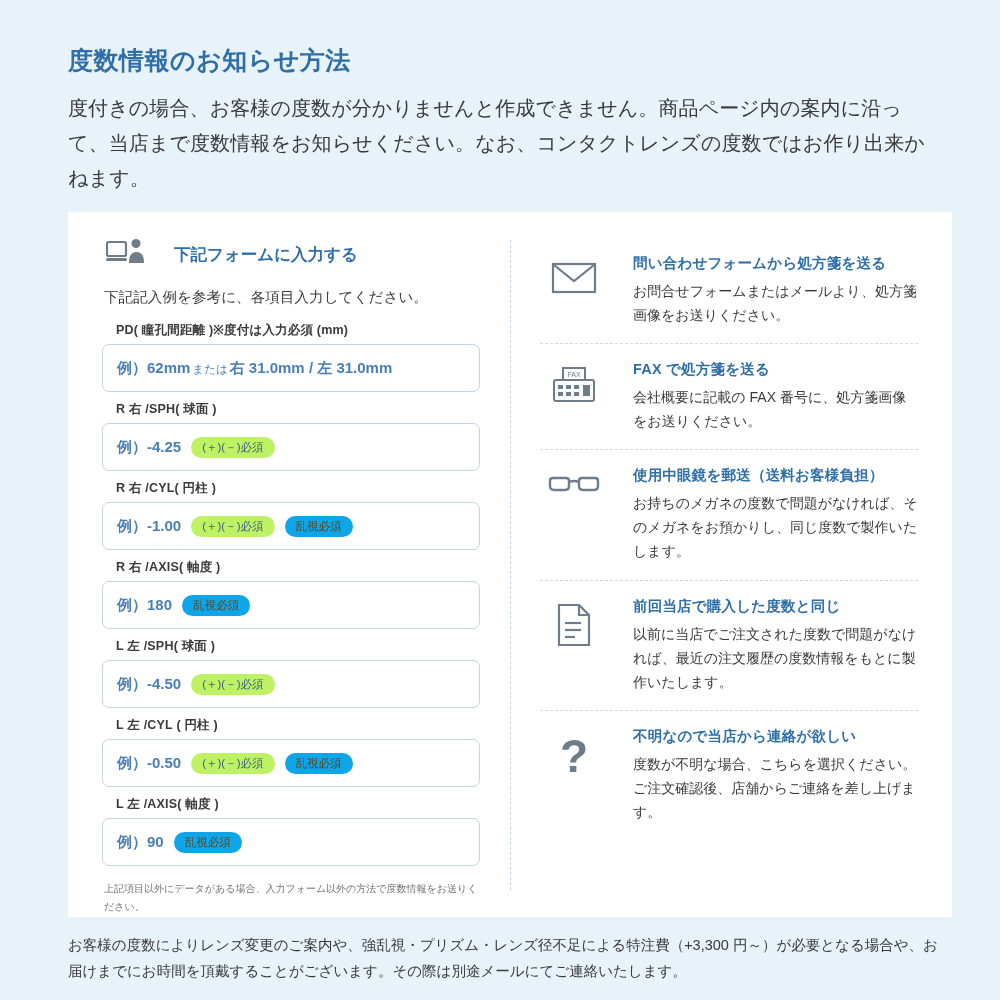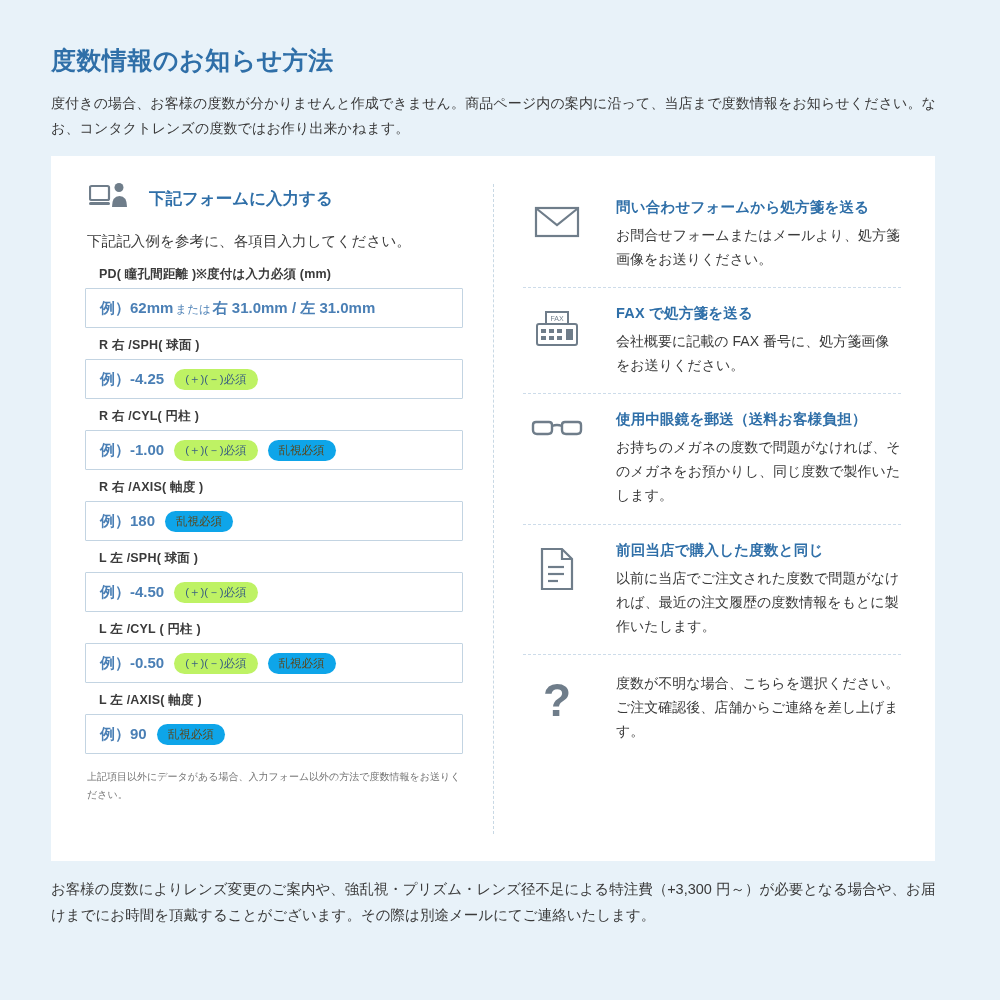--- a/index.html
+++ b/index.html
@@ -7,31 +7,31 @@
   body {
     width:1000px; height:1000px;
     background:#e8f2f9;
     font-family:"Liberation Sans", sans-serif;
     color:#333;
     overflow:hidden;
   }
   .page {
     position:relative;
     width:1000px; height:1000px;
-    padding:44px 58px 0 51px;
+    padding:44px 58px 0 68px;
   }
   .page-title {
     color:#2f6fa8;
     font-size:25px;
     font-weight:bold;
     letter-spacing:0.5px;
     margin:0 0 14px 0;
   }
   .intro {
-    font-size:14px;
+    font-size:20px;
     line-height:1.75;
     color:#3a3a3a;
     margin:0 0 16px 0;
     letter-spacing:0.1px;
   }
   .card {
     background:#fff;
     width:884px;
     height:705px;
     display:flex;
@@ -48,21 +48,21 @@
   .divider {
     position:absolute;
     left:442px; top:28px;
     width:1px; height:650px;
     border-left:1px dashed #c8d8e4;
   }
   
   .lhead {
     display:flex;
     align-items:center;
-    gap:18px;
+    gap:26px;
     margin-bottom:16px;
     padding-left:4px;
   }
   .lhead-title {
     color:#2f6fa8;
     font-weight:bold;
     font-size:16.5px;
   }
   .lsub {
     font-size:14.5px;
@@ -73,22 +73,22 @@
   .field { margin-bottom:9px; }
   .field-label {
     font-size:12.5px;
     color:#3a3a3a;
     margin:0 0 5px 14px;
     letter-spacing:0.2px;
     font-weight:bold;
   }
   .field-box {
     border:1px solid #c3d4e2;
-    border-radius:1px;
-    height:40px;
+    border-radius:7px;
+    height:48px;
     display:flex;
     align-items:center;
     padding:0 14px;
     gap:10px;
     background:#fff;
   }
   .eg {
     color:#4a7fb5;
     font-size:15px;
     font-weight:bold;
@@ -299,20 +299,21 @@
           <div class="rtitle">前回当店で購入した度数と同じ</div>
           <div class="rtext">以前に当店でご注文された度数で問題がなければ、最近の注文履歴の度数情報をもとに製作いたします。</div>
         </div>
       </div>
 
       <div class="ritem">
         <div class="ricon">
           <span class="qmark">?</span>
         </div>
         <div>
+          <div class="rtitle">不明なので当店から連絡が欲しい</div>
           <div class="rtext">度数が不明な場合、こちらを選択ください。ご注文確認後、店舗からご連絡を差し上げます。</div>
         </div>
       </div>
 
     </div>
   </div>
 
   <p class="footer">お客様の度数によりレンズ変更のご案内や、強乱視・プリズム・レンズ径不足による特注費（+3,300 円～）が必要となる場合や、お届けまでにお時間を頂戴することがございます。その際は別途メールにてご連絡いたします。</p>
 
 </div>

